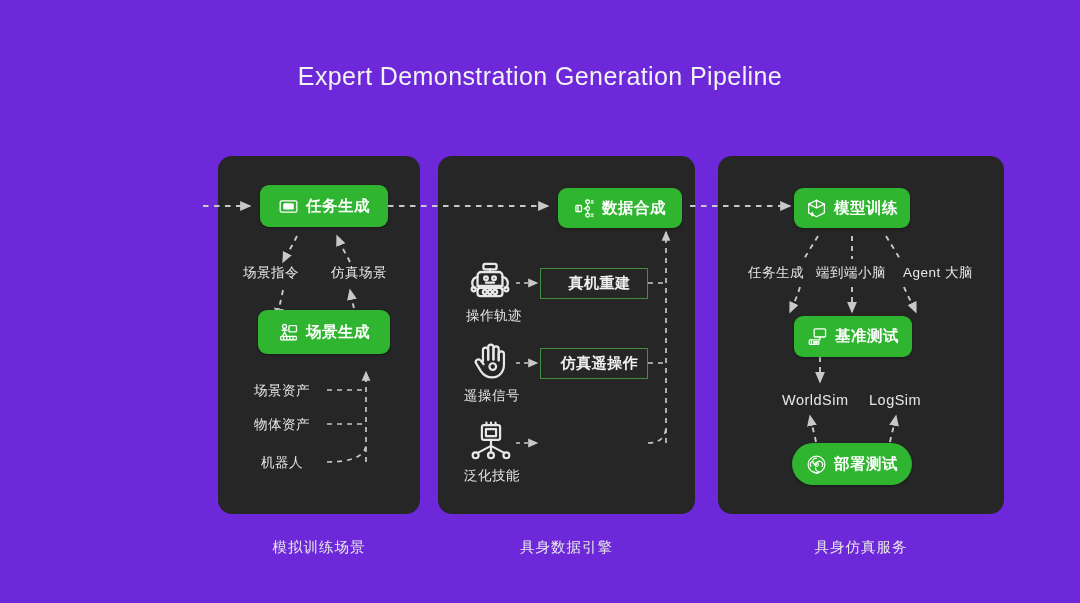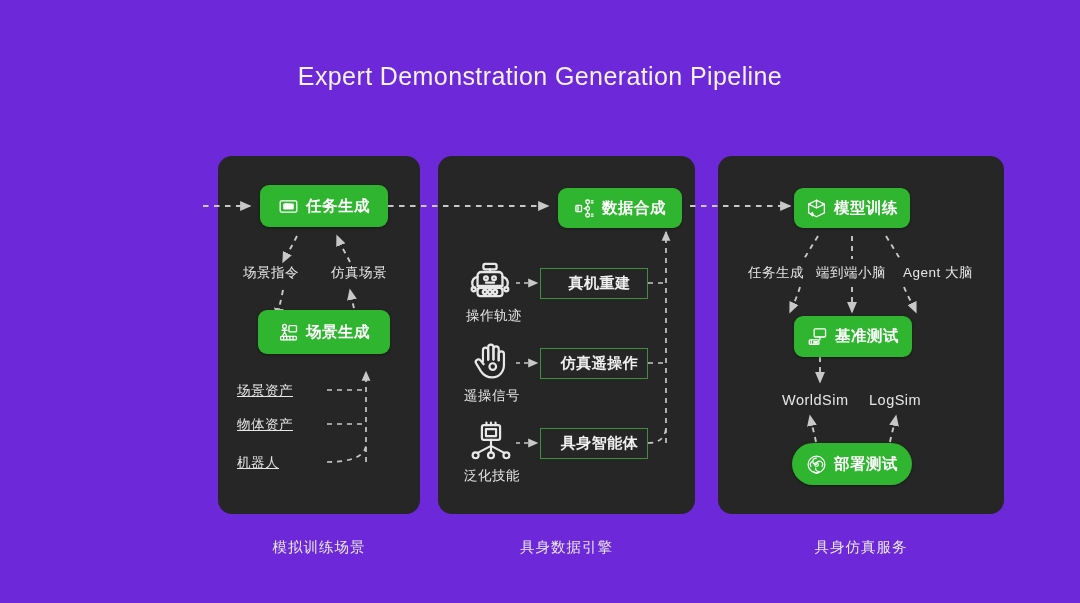--- a/index.html
+++ b/index.html
@@ -55,21 +55,21 @@
     background: #262626;
     display: flex; align-items: center; justify-content: center;
     color: #f0f0f0; font-size: 15px; font-weight: 700; letter-spacing: .5px; padding-left: 11px;
   }
 
   
   .lbl {
     position: absolute; color: #e6e6e6;
     font-size: 13.5px; letter-spacing: .5px; white-space: nowrap;
   }
-  .lbl.r { text-align: left; text-decoration: underline; }
+  .lbl.r { text-align: center; }
 
   
   .ic { position: absolute; }
   .ic svg { display: block; }
 
   svg.wire { position: absolute; left: 0; top: 0; width: 1080px; height: 603px; pointer-events: none; overflow: visible; }
 </style>
 </head>
 <body>
 
@@ -227,23 +227,20 @@
       <path d="M9.4 2.4V.9M12 2.4V.9M14.6 2.4V.9"></path>
       <path d="M12 10.8v3.4"></path>
       <path d="M4.4 18.2 12 14.2l7.6 4"></path>
       <circle cx="3.2" cy="19.6" r="1.7"></circle>
       <circle cx="12" cy="19.6" r="1.7"></circle>
       <circle cx="20.8" cy="19.6" r="1.7"></circle>
       <path d="M12 14.2v3.7"></path>
     </svg>
   </div>
   <div class="lbl" style="left:464px; top:467px;">泛化技能</div>
-  <div class="obox" style="left:540px; top:428px; width:108px; height:31px;">
-    <span>具身智能体</span>
-  </div>
 
   <div class="pill" style="left:794px; top:188px; width:116px; height:40px;">
     <span class="glyph">
       <svg viewBox="0 0 24 24" fill="none" stroke="#ffffff" stroke-width="1.5" stroke-linecap="round" stroke-linejoin="round">
         <path d="M12 2.6 21 7v10l-9 4.4L3 17V7z"></path>
         <path d="M12 2.6v8.8M12 11.4 3 7M12 11.4 21 7"></path>
         <path d="M8.6 18.4H5.4M5.4 18.4l2-2M5.4 18.4l2 2"></path>
       </svg>
     </span>
     <span>模型训练</span>

